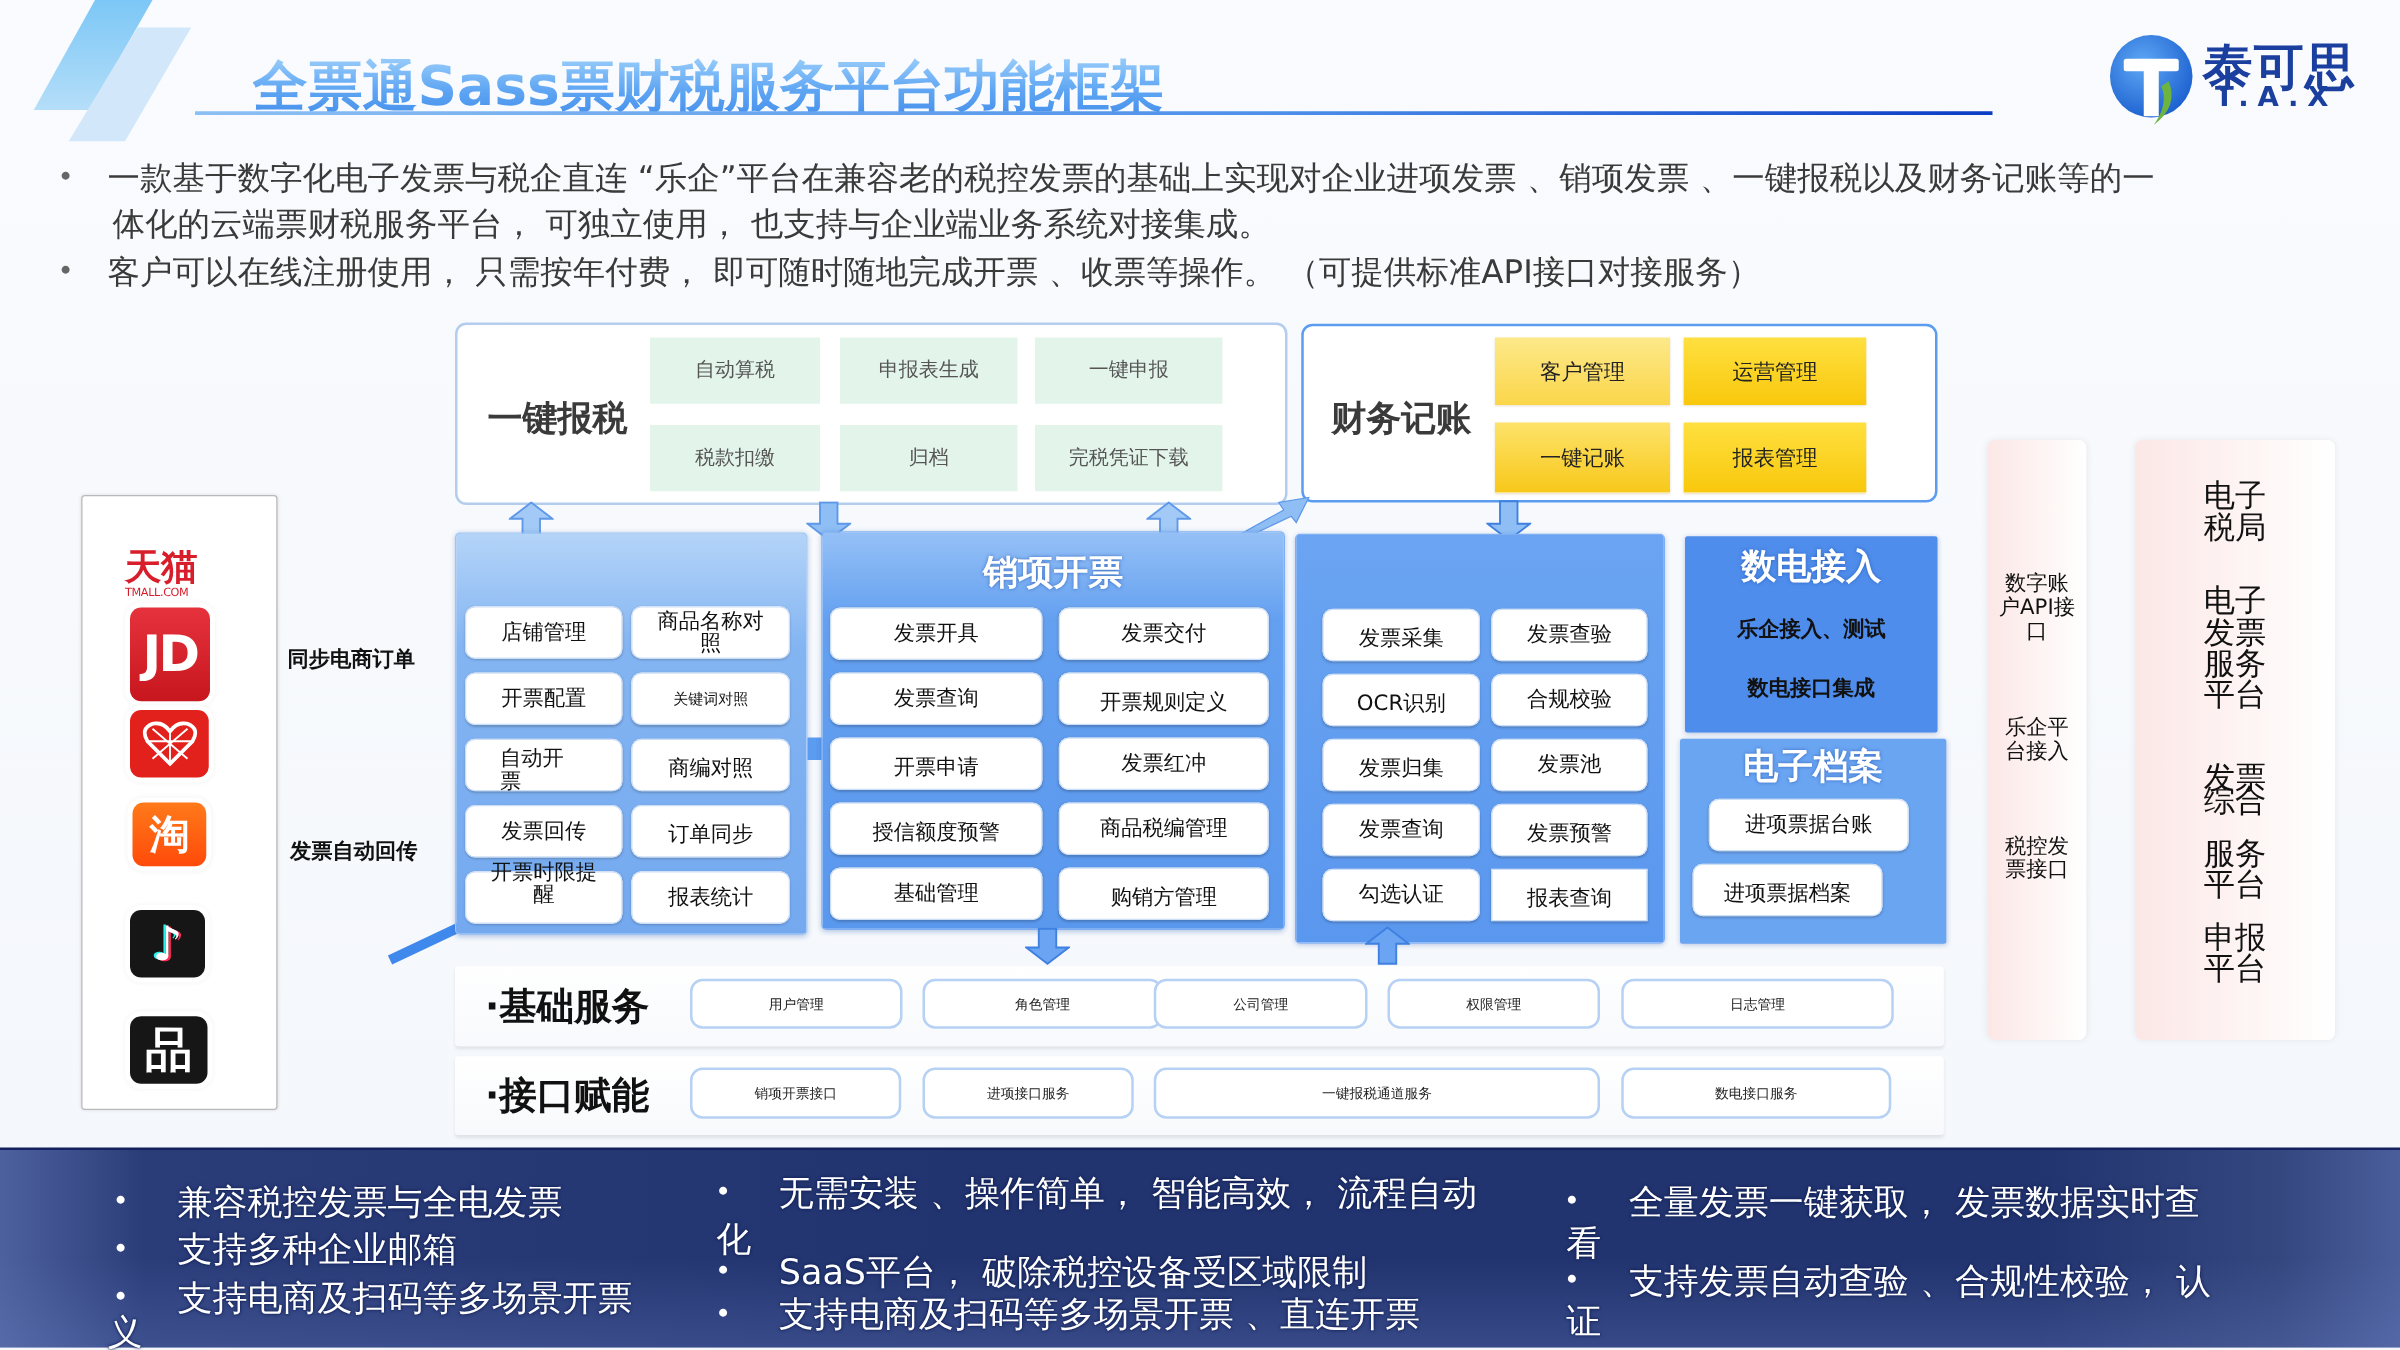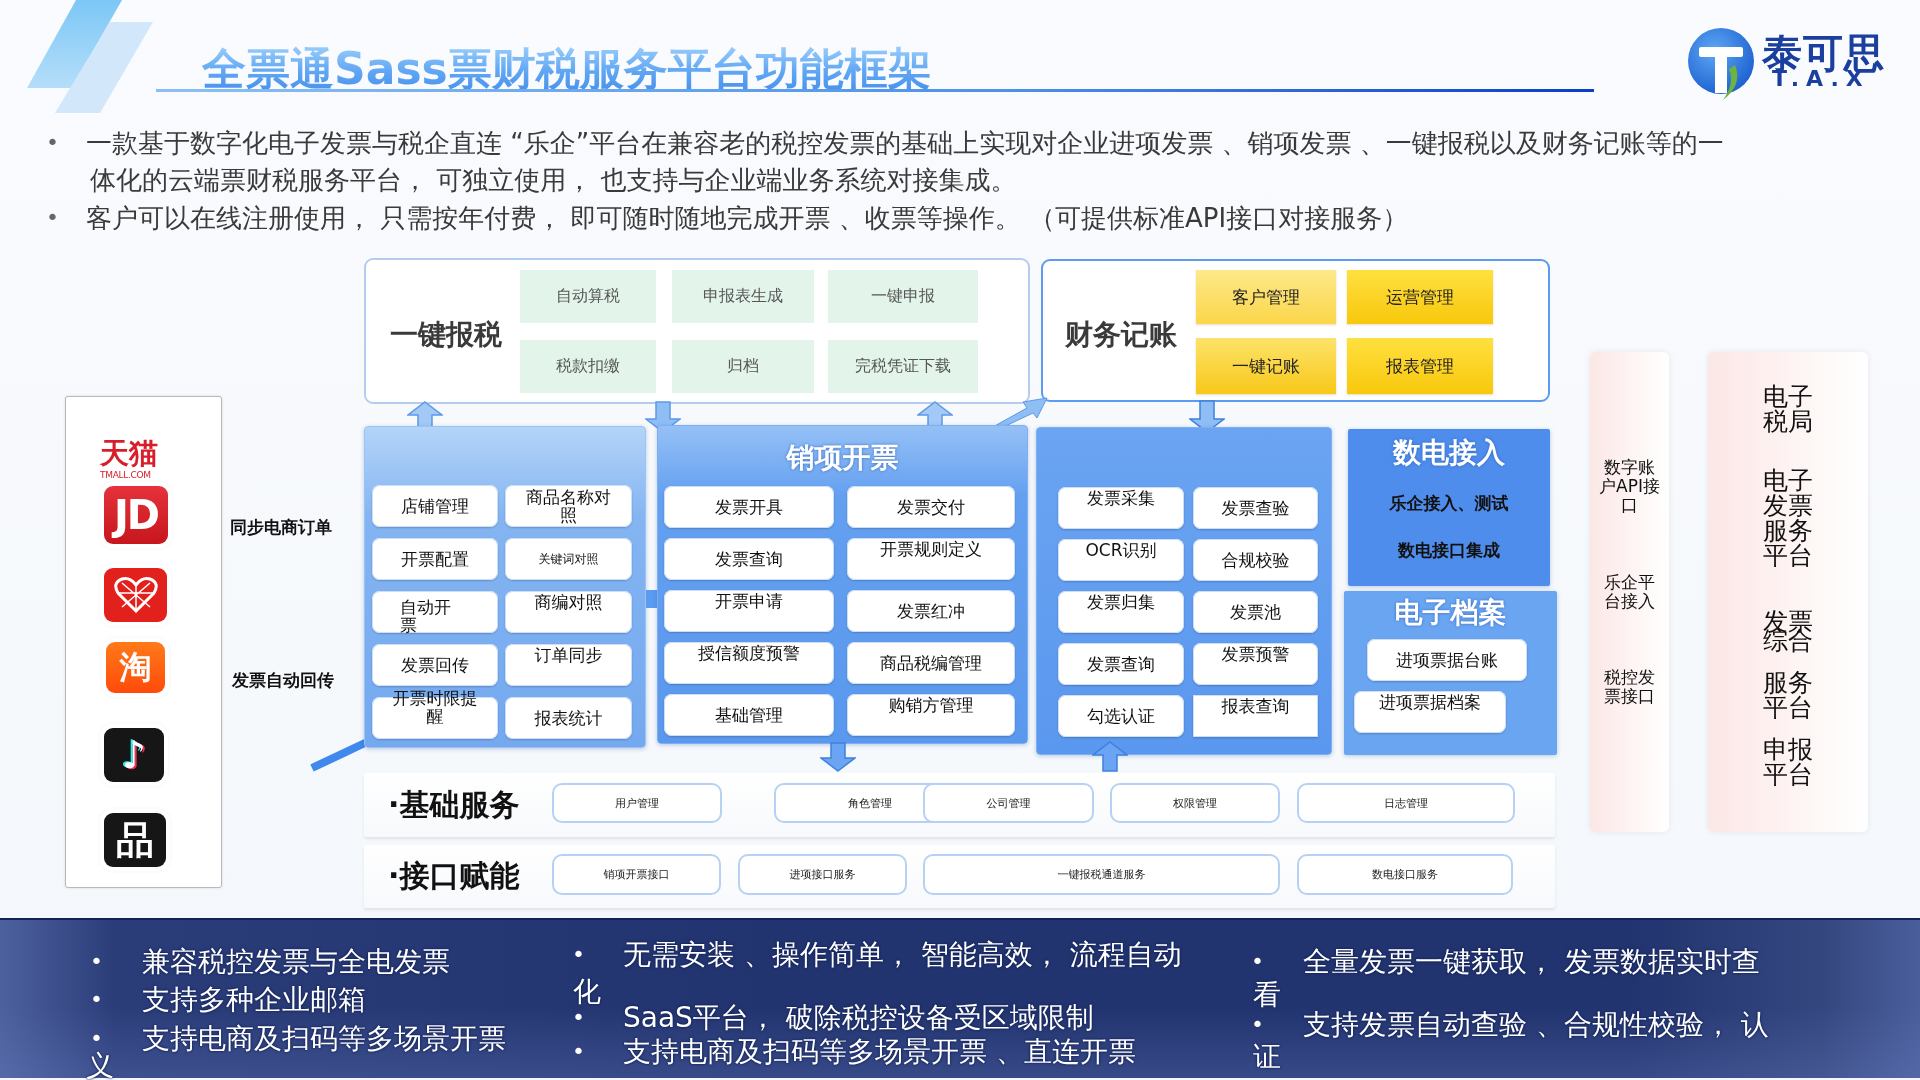--- a/index.html
+++ b/index.html
@@ -27,21 +27,21 @@
 .topbox{position:absolute;background:#fff;border-radius:9px}
 .topbox-title{position:absolute;font-size:28px;font-weight:bold;color:#3a3a3a;white-space:nowrap}
 .green-item{position:absolute;height:53px;background:#e3f5eb;display:flex;align-items:center;justify-content:center;font-size:16px;color:#555;white-space:nowrap}
 .yellow-item{position:absolute;display:flex;align-items:center;justify-content:center;font-size:17px;color:#222;white-space:nowrap;box-shadow:0 1px 2px rgba(150,110,0,.25)}
 
 
 .panel{position:absolute;border-radius:4px;box-shadow:0 1px 4px rgba(40,90,170,.3)}
 .panel-title{position:absolute;left:0;right:0;text-align:center;color:#fff;font-weight:bold;font-size:28px;line-height:34px;text-shadow:0 0 3px rgba(30,80,170,.7);white-space:nowrap}
 .grid{position:absolute;display:grid;grid-auto-rows:42px}
 .btn{background:#fff;border-radius:8px;box-shadow:0 1px 2px rgba(0,0,0,.2),inset 0 0 0 1px rgba(200,220,245,.9);display:flex;align-items:center;justify-content:center;font-size:17px;color:#111;text-align:center;line-height:18px;white-space:nowrap;overflow:visible}
-.btn.top{align-items:flex-start;padding-top:2px}
+.btn.top{align-items:flex-start;padding-top:15px}
 .btn.wrap span{white-space:normal;width:88px;display:block}
 .btn.wrap2{justify-content:flex-start;padding-left:28px}
 .btn.wrap2 span{white-space:normal;width:56px;display:block;text-align:left;margin-top:8px}
 .btn.over{align-items:flex-start}
 .btn.over span{white-space:normal;width:100px;display:block;margin-top:-8px}
 .btn.tiny{font-size:12px}
 .btn.square{border-radius:0}
 .plain-item{position:absolute;left:0;right:0;text-align:center;font-size:17px;font-weight:bold;color:#111;white-space:nowrap}
 
 
@@ -96,21 +96,21 @@
 <div class="abs intro-line" style="left:86px;top:128px">一款基于数字化电子发票与税企直连 “乐企”平台在兼容老的税控发票的基础上实现对企业进项发票 、销项发票 、一键报税以及财务记账等的一</div>
 <div class="abs intro-line" style="left:90px;top:165px">体化的云端票财税服务平台， 可独立使用， 也支持与企业端业务系统对接集成。</div>
 <div class="abs intro-dot" style="left:46px;top:203px">•</div>
 <div class="abs intro-line" style="left:86px;top:203px">客户可以在线注册使用， 只需按年付费， 即可随时随地完成开票 、收票等操作。 （可提供标准API接口对接服务）</div>
 
 <div class="abs platforms"></div>
 <div class="abs nw" style="left:100px;top:436px;width:76px;text-align:left">
   <div style="font-size:29px;font-weight:bold;color:#d81e2a;line-height:34px">天猫</div>
   <div style="font-size:9px;color:#d81e2a;line-height:10px;letter-spacing:-0.3px">TMALL.COM</div>
 </div>
-<div class="plat" style="left:104px;top:486px;width:64px;height:58px;background:linear-gradient(180deg,#e5323c,#c8161f)">
+<div class="plat" style="left:104px;top:486px;width:64px;height:75px;background:linear-gradient(180deg,#e5323c,#c8161f)">
   <span style="font-size:40px;letter-spacing:-2px">JD</span>
 </div>
 <div class="plat" style="left:104px;top:568px;width:63px;height:54px;background:#e3211c">
   <svg width="44" height="36" viewBox="0 0 44 36">
     <path d="M22 34 L4 16 Q-2 6 8 2 Q16 0 22 8 Q28 0 36 2 Q46 6 40 16 Z" fill="none" stroke="#fff" stroke-width="3"></path>
     <path d="M8 6 L36 30 M36 6 L8 30 M22 8 L22 34 M4 16 L40 16" stroke="#fff" stroke-width="1.5"></path>
   </svg>
 </div>
 <div class="plat" style="left:106px;top:642px;width:59px;height:51px;background:linear-gradient(180deg,#ff7a1a,#ff4a0a)">
   <span style="font-size:32px">淘</span>
@@ -287,21 +287,21 @@
 <svg class="abs" style="left:820px;top:742px" width="36" height="30" viewBox="0 0 36 30">
     <polygon points="18,29 35,16 25,16 25,1 11,1 11,16 1,16" fill="#6aa4f2" stroke="#3f80e0" stroke-width="1.5"></polygon>
   </svg>
 <svg class="abs" style="left:1092px;top:741px" width="36" height="31" viewBox="0 0 36 31">
     <polygon points="18,1 35,14 25,14 25,30 11,30 11,14 1,14" fill="#6aa4f2" stroke="#3f80e0" stroke-width="1.5"></polygon>
   </svg>
 
 <div class="svc-row" style="top:773px;height:64px"></div>
 <div class="svc-label" style="left:388px;top:785px">·基础服务</div>
 <div class="svc-btn" style="left:552px;top:783px;width:170px;height:40px">用户管理</div>
-<div class="svc-btn" style="left:774px;top:783px;width:192px;height:40px">角色管理</div>
+<div class="svc-btn" style="left:738px;top:783px;width:192px;height:40px">角色管理</div>
 <div class="svc-btn" style="left:923px;top:783px;width:171px;height:40px">公司管理</div>
 <div class="svc-btn" style="left:1110px;top:783px;width:170px;height:40px">权限管理</div>
 <div class="svc-btn" style="left:1297px;top:783px;width:218px;height:40px">日志管理</div>
 
 <div class="svc-row" style="top:845px;height:63px"></div>
 <div class="svc-label" style="left:388px;top:856px">·接口赋能</div>
 <div class="svc-btn" style="left:552px;top:854px;width:169px;height:41px">销项开票接口</div>
 <div class="svc-btn" style="left:738px;top:854px;width:169px;height:41px">进项接口服务</div>
 <div class="svc-btn" style="left:923px;top:854px;width:357px;height:41px">一键报税通道服务</div>
 <div class="svc-btn" style="left:1297px;top:854px;width:216px;height:41px">数电接口服务</div>

